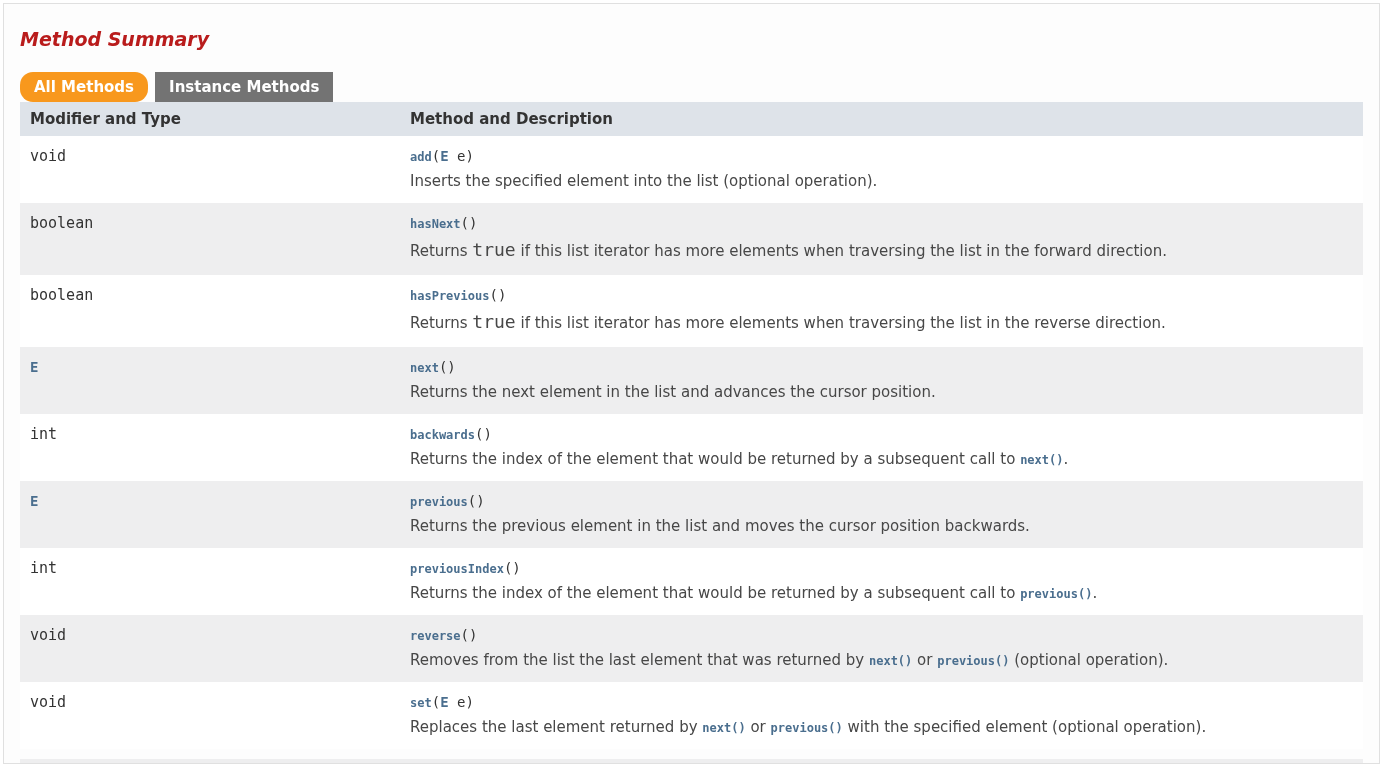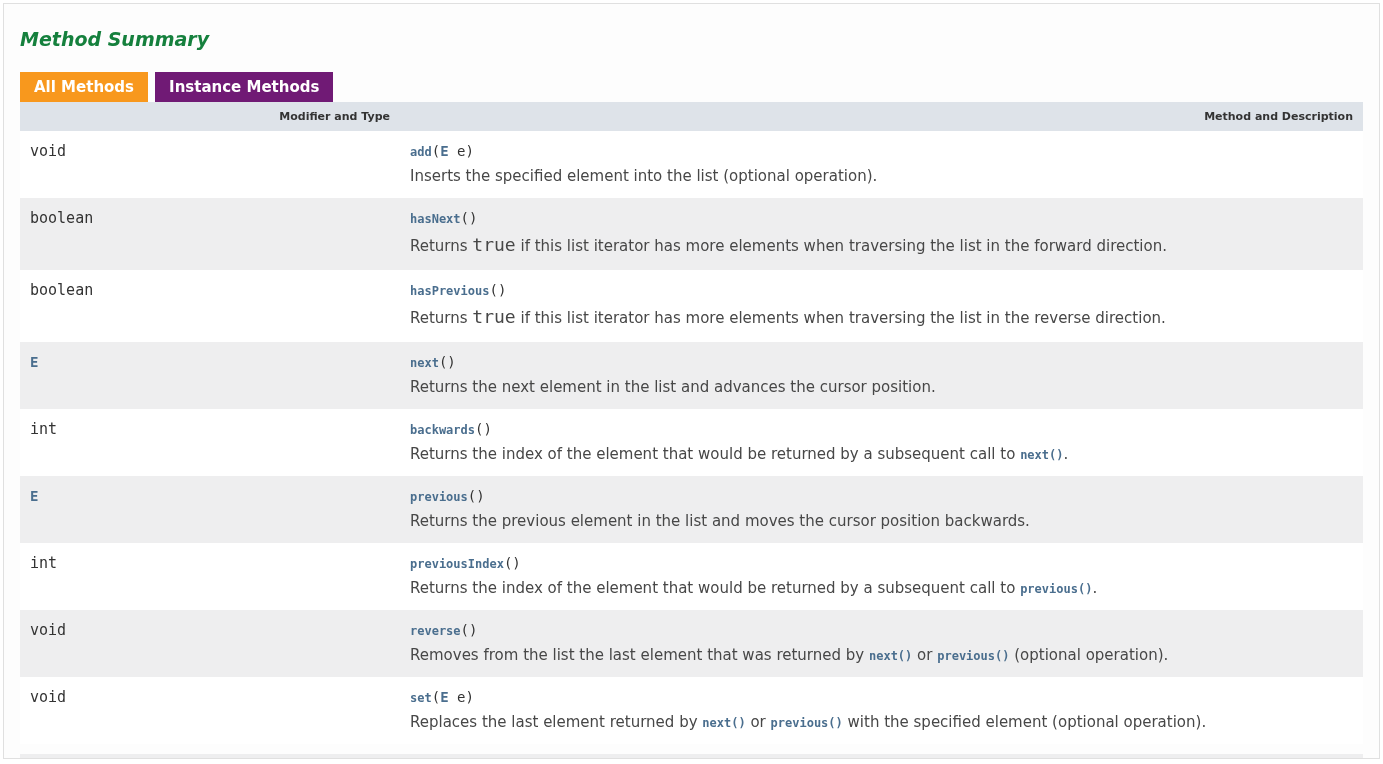--- a/index.html
+++ b/index.html
@@ -13,51 +13,52 @@
   .outer {
     border: 1px solid #e0e0e0;
     margin: 3px;
     padding: 12px 16px 0 16px;
     background: #fdfdfd;
   }
   .section-title {
     font-style: italic;
     font-weight: bold;
     font-size: 19px;
-    color: #15803d;
+    color: #b91c1c;
     margin: 12px 0 22px 0;
   }
   .tabs {
     display: flex;
     gap: 7px;
     margin-bottom: 0;
   }
   .tab {
     padding: 6px 14px;
     font-weight: bold;
     font-size: 15px;
     color: #fff;
-    background: #701a75;
+    background: #737373;
     border: none;
     cursor: pointer;
     font-family: inherit;
   }
   .tab.active {
     background: #f8981d;
+    border-radius: 13px;
   }
   table.method-table {
     width: 100%;
     border-collapse: collapse;
     border-spacing: 0;
   }
   table.method-table th {
     background: #dee3e9;
-    text-align: right;
-    font-weight: bold;
-    font-size: 11px;
+    text-align: left;
+    font-weight: bold;
+    font-size: 15px;
     padding: 8px 10px;
     color: #333;
   }
   table.method-table th.col-mod {
     width: 360px;
   }
   table.method-table td {
     padding: 8px 10px 10px 10px;
     vertical-align: top;
     font-size: 15px;

